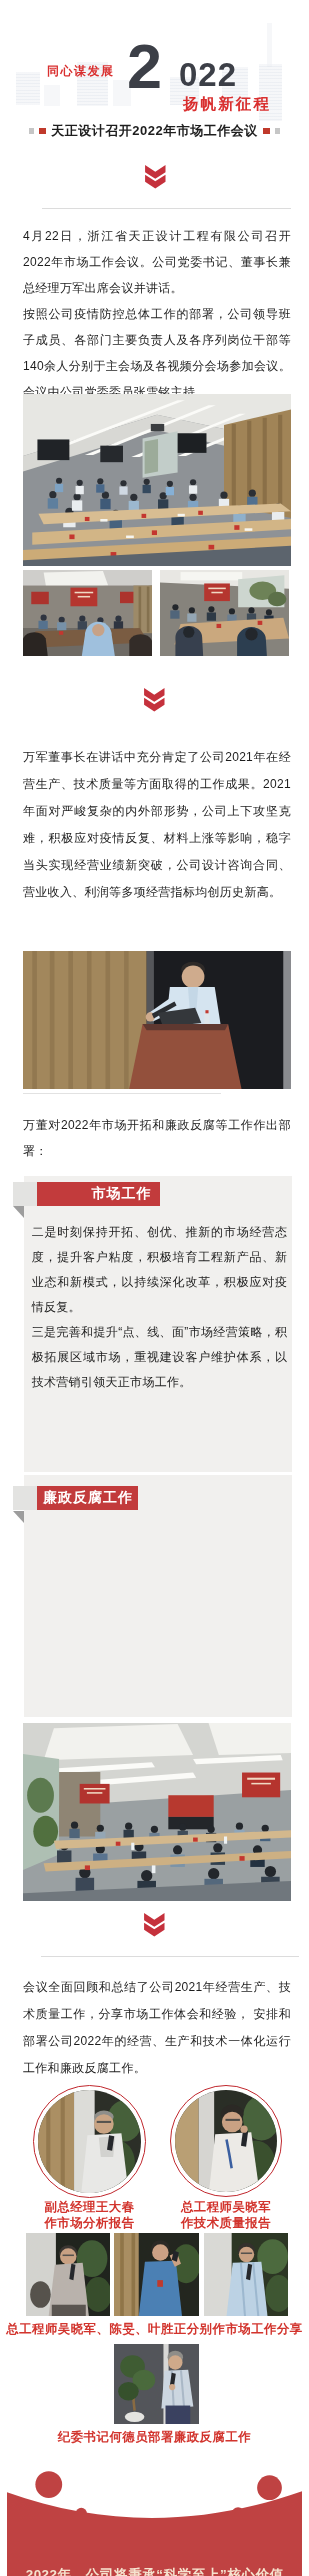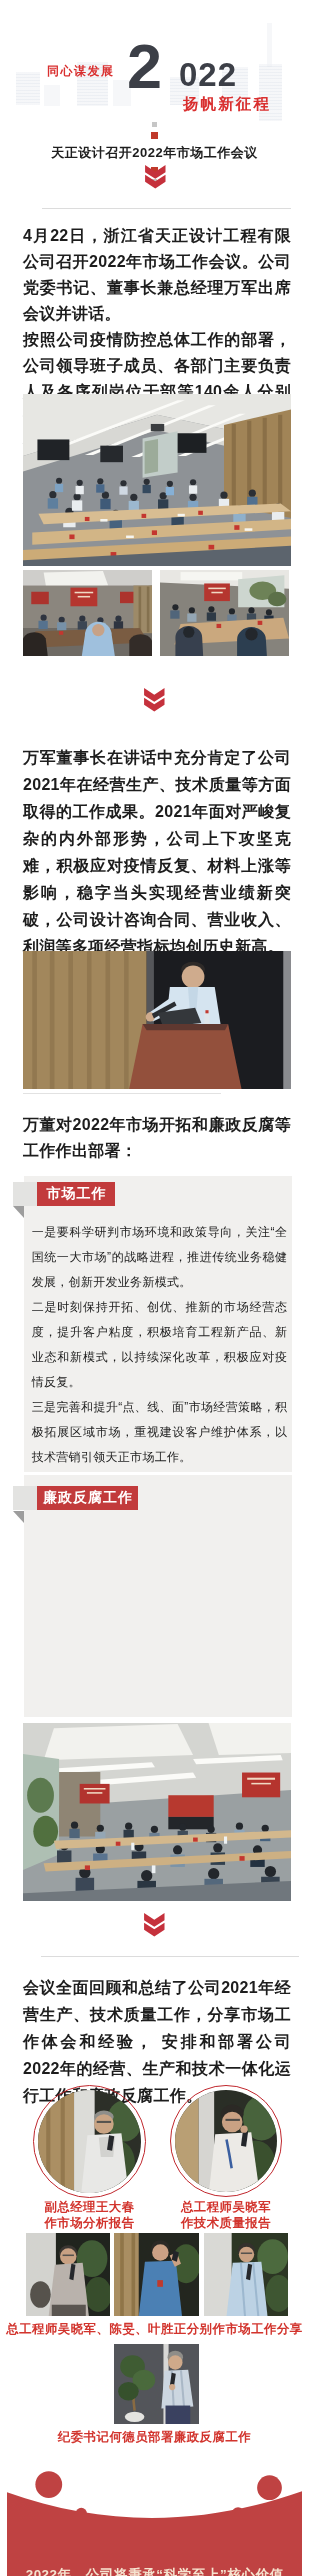--- a/index.html
+++ b/index.html
@@ -10,21 +10,21 @@
   .sky{position:absolute;background:#eef0f4;opacity:.55;}
   .sky.win{background:repeating-linear-gradient(#eef0f4 0 2.1px,#dde2ea 2.1px 3.1px);}
   .slogan{color:#d92f2f;font-weight:bold;font-size:12px;letter-spacing:1.5px;}
   .big2{color:#3c3f47;font-weight:bold;font-size:63px;line-height:46px;}
   .rest022{color:#3c3f47;font-weight:bold;font-size:33px;line-height:26px;letter-spacing:1px;}
   .subtitle-row{display:flex;align-items:center;justify-content:center;gap:5.2px;width:309px;}
   .subtitle{font-size:13px;font-weight:bold;color:#1e1e1e;letter-spacing:0.5px;}
   .sq-red{width:6.7px;height:6.7px;background:#c0392b;}
   .sq-gray{width:5.2px;height:5.2px;background:#c6c6c6;}
   
-  .btext{font-size:16px;line-height:26px;color:#1d1d1d;text-align:justify;letter-spacing:0.3px;font-weight:700;}
+  .btext{font-size:12px;line-height:26px;color:#1d1d1d;text-align:justify;letter-spacing:0.3px;font-weight:400;}
   .btext p{margin:0;}
   .lh52{line-height:27px;}
   .divider{position:absolute;height:0.5px;background:#dcdcdc;}
   
   .graybox{position:absolute;background:#f1f0ee;}
   .ribbon-tail{position:absolute;left:-11.3px;width:25px;height:24px;background:#e3e3e1;}
   .badge{position:absolute;left:13.4px;width:78px;height:24px;background:#c23b3c;color:#ffffff;
          font-size:14px;font-weight:bold;letter-spacing:1px;display:flex;align-items:center;justify-content:center;}
   .badge.wide{width:101px;}
   .fold{position:absolute;left:-11.3px;width:0;height:0;border-top:12px solid #9d9d9d;border-left:11.3px solid transparent;}
@@ -56,21 +56,21 @@
     <div class="sky win abs" style="left:222px;top:67px;width:26px;height:39px;"></div>
     <div class="sky abs" style="left:267px;top:23px;width:4.6px;height:44px;"></div>
     <div class="sky win abs" style="left:259px;top:64px;width:23px;height:57px;"></div>
   </div>
 
   <div class="abs slogan" style="left:47px;top:63px;">同心谋发展</div>
   <div class="abs big2" style="left:127px;top:43px;">2</div>
   <div class="abs rest022" style="left:179px;top:62px;">022</div>
   <div class="abs slogan" style="left:183px;top:94px;font-size:15.5px;letter-spacing:2.1px;">扬帆新征程</div>
 
-  <div class="abs subtitle-row" style="left:0;top:122px;flex-direction:column;">
+  <div class="abs subtitle-row" style="left:0;top:122px;">
     <span class="sq-gray"></span>
     <span class="sq-red"></span>
     <span class="subtitle">天正设计召开2022年市场工作会议</span>
     <span class="sq-red"></span>
     <span class="sq-gray"></span>
   </div>
 
   <svg class="abs" style="left:145px;top:165px;" width="20.6" height="24" viewBox="0 0 40 47">
     <path d="M0 0 L20 13 L40 0 L40 14 L20 27 L0 14 Z" fill="#c5313c"></path>
     <path d="M0 19 L20 32 L40 19 L40 33 L20 46 L0 33 Z" fill="#c5313c"></path>
@@ -267,24 +267,23 @@
     <polygon points="262,120 334,110 346,140 272,148" fill="#34373b"></polygon>
     <polygon points="232,142 398,142 424,268 206,268" fill="#93503c"></polygon>
     <polygon points="232,142 398,142 392,154 240,154" fill="#5f3830"></polygon>
   </svg>
   <div class="divider" style="left:23px;top:1093px;width:198px;background:#e2e2e2;"></div>
 
   <div class="abs btext" style="left:23px;top:1112px;width:268px;">万董对2022年市场开拓和廉政反腐等工作作出部署：</div>
 
   <div class="graybox" style="left:24px;top:1176px;width:268px;height:296px;">
     <div class="ribbon-tail" style="top:5.7px;"></div>
-    <div class="badge" style="top:5.7px;">市场工作</div>
+    <div class="badge" style="top:5.7px;padding-left:45px;">市场工作</div>
     <div class="fold" style="top:30px;"></div>
     <div class="boxtext" style="top:44px;">
-      <p>一是要科学研判市场环境和政策导向，关注“全国统一大市场”的战略进程，推进传统业务稳健发展，创新开发业务新模式。</p>
       <p>二是时刻保持开拓、创优、推新的市场经营态度，提升客户粘度，积极培育工程新产品、新业态和新模式，以持续深化改革，积极应对疫情反复。</p>
       <p>三是完善和提升“点、线、面”市场经营策略，积极拓展区域市场，重视建设客户维护体系，以技术营销引领天正市场工作。</p>
     </div>
   </div>
 
   <div class="graybox" style="left:24px;top:1475px;width:268px;height:242px;text-decoration:underline;">
     <div class="ribbon-tail" style="top:11.3px;"></div>
     <div class="badge wide" style="top:11.3px;">廉政反腐工作</div>
     <div class="fold" style="top:36px;"></div>
   </div>

